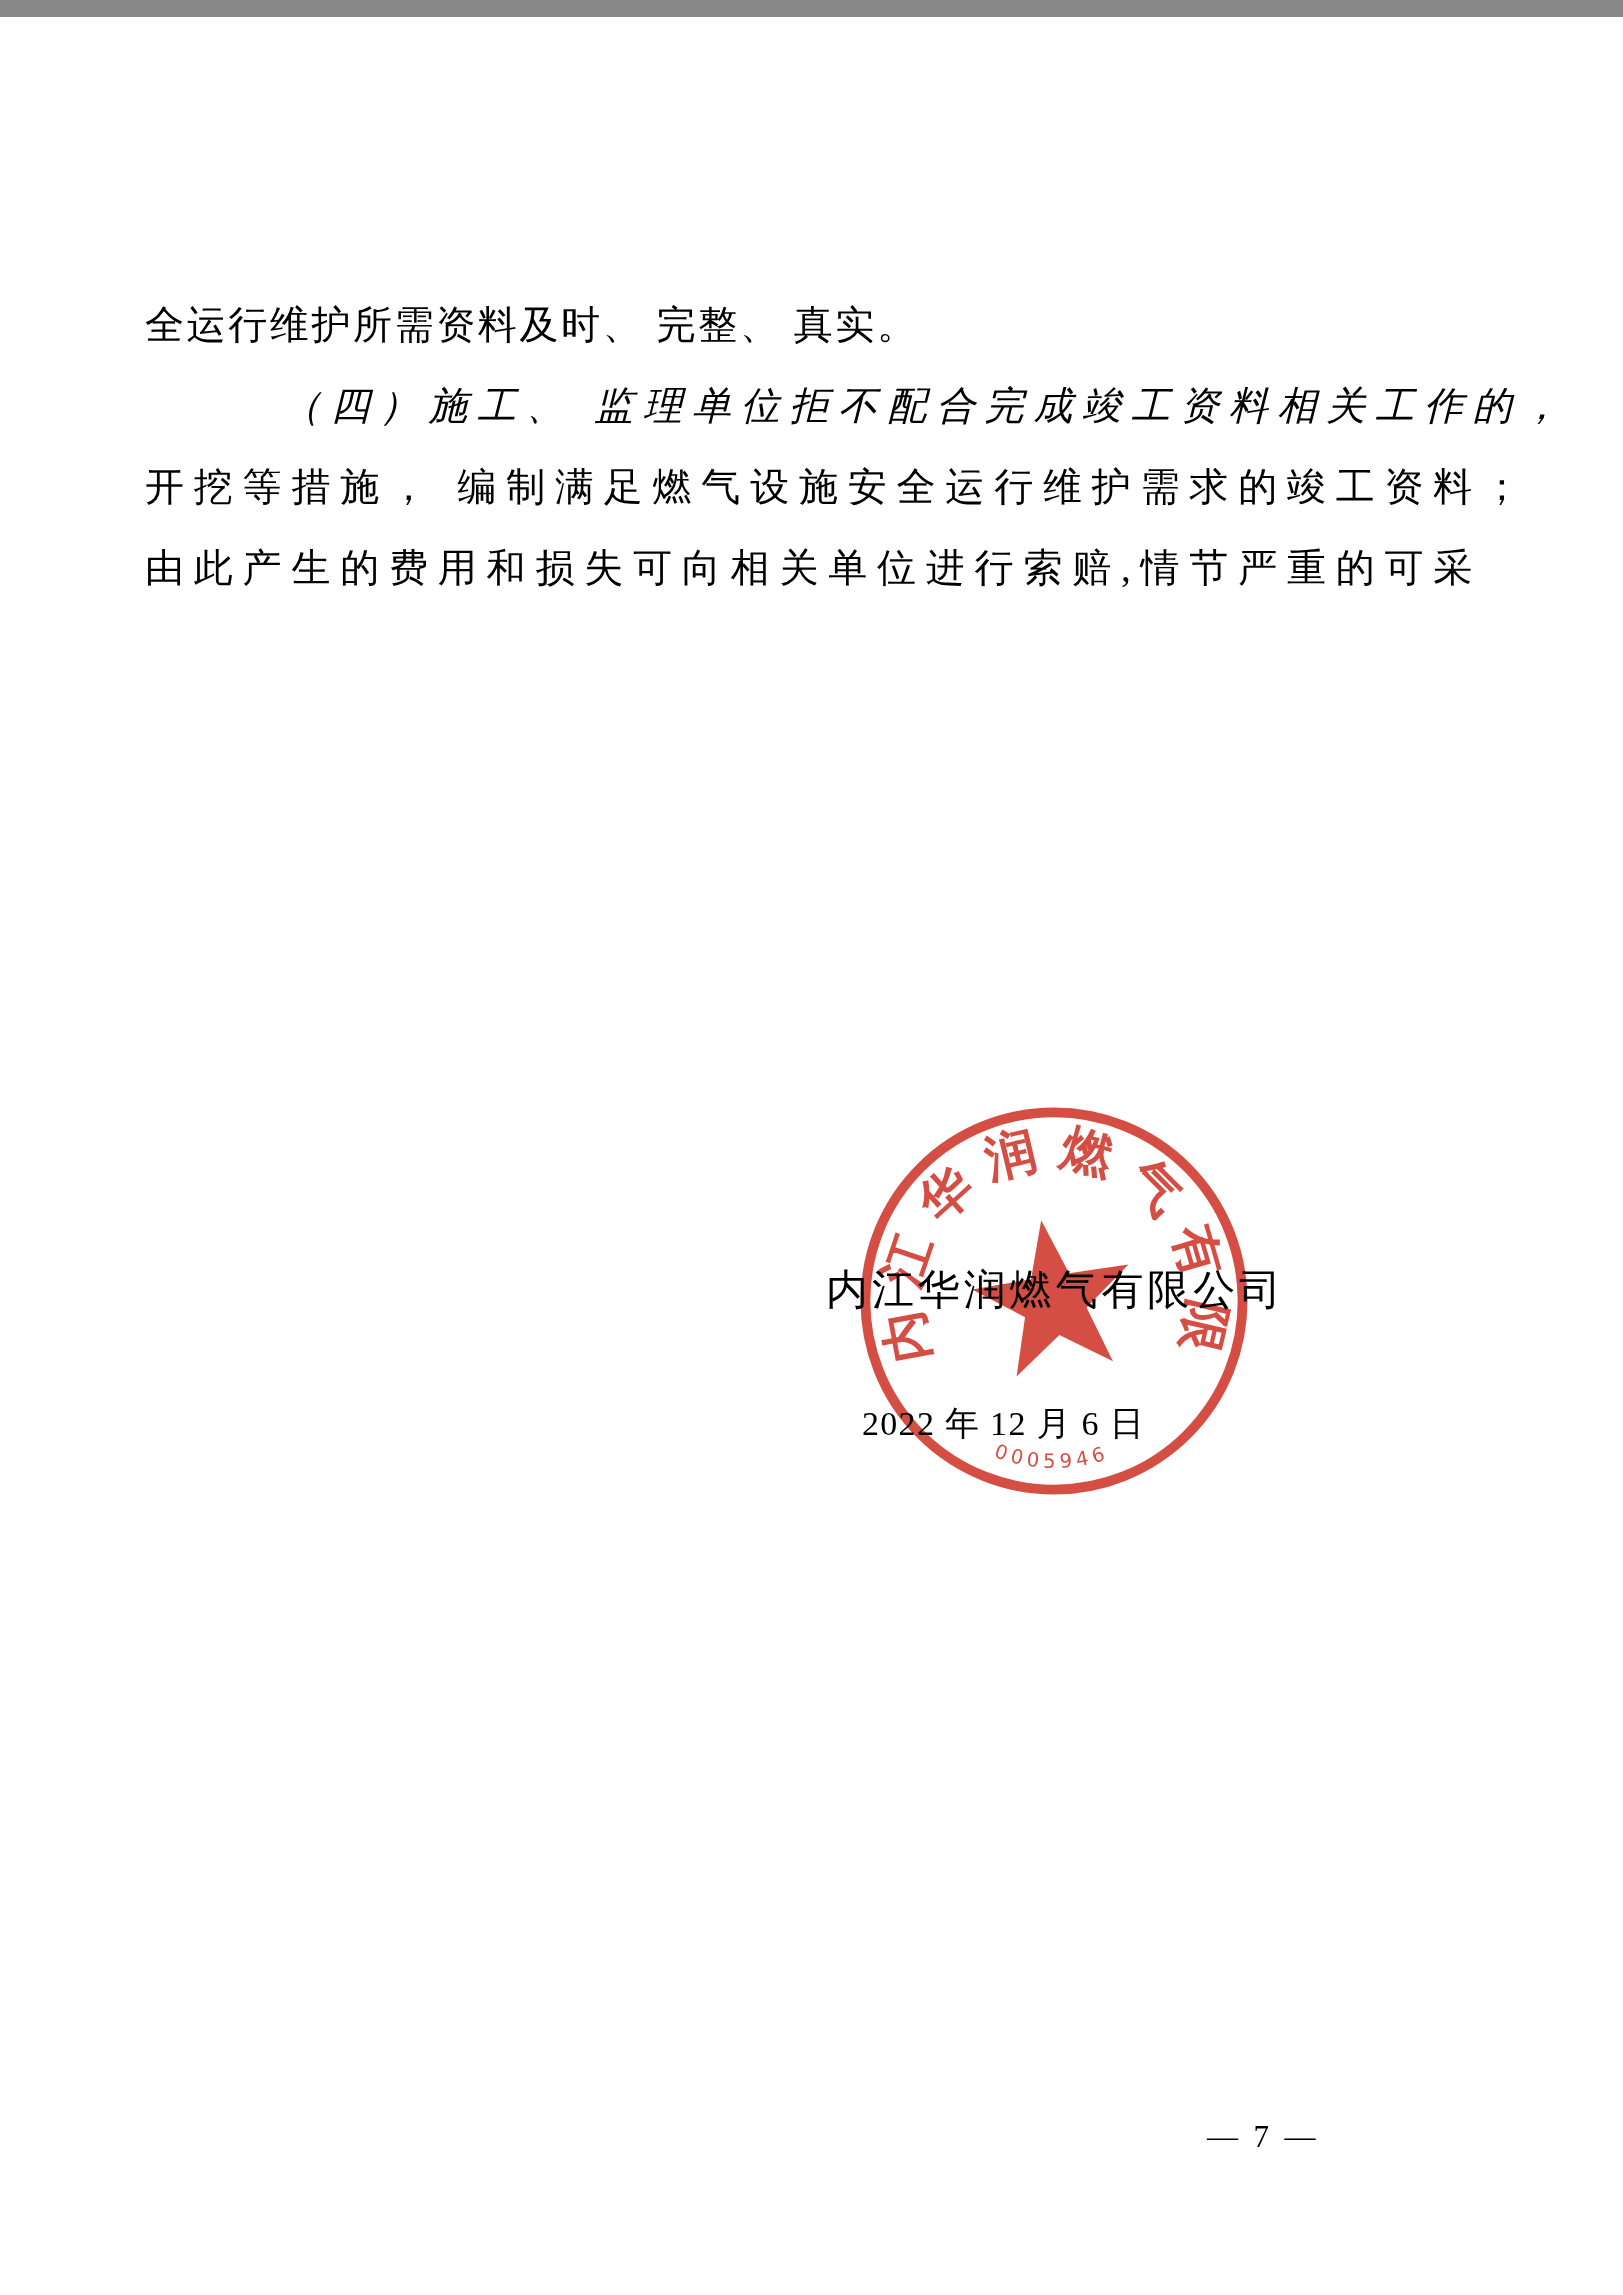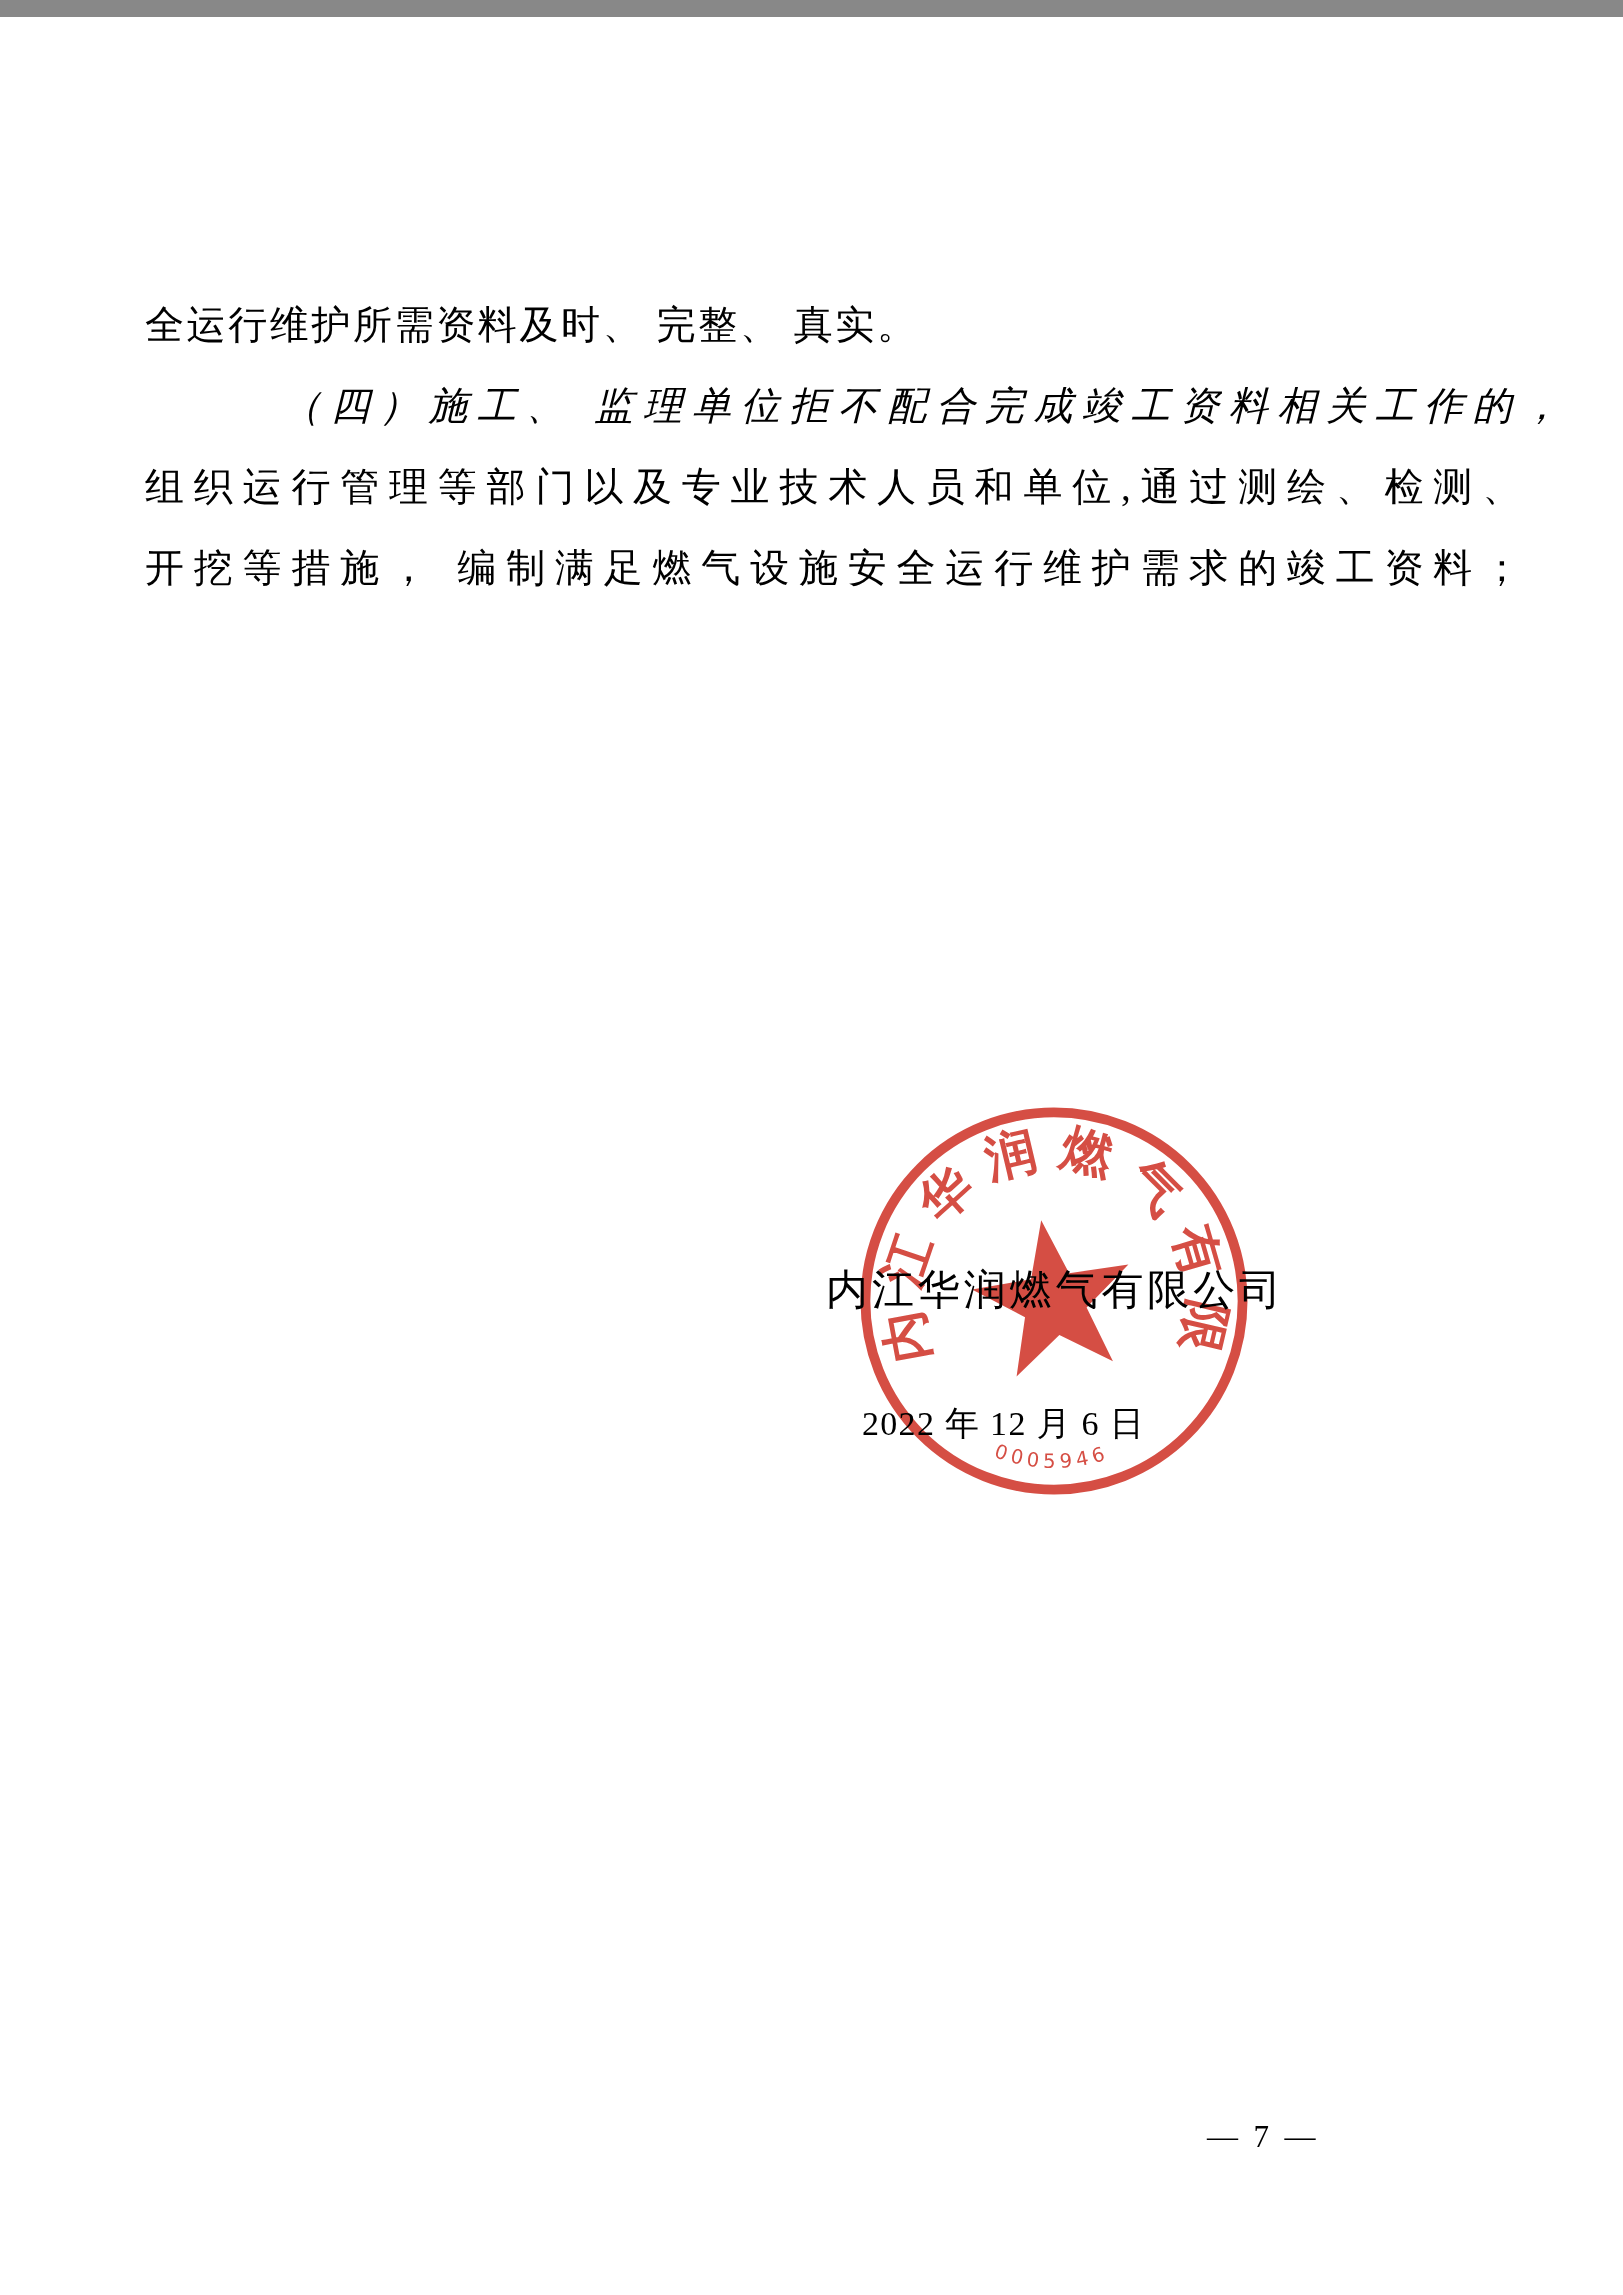--- a/index.html
+++ b/index.html
@@ -61,22 +61,22 @@
   }
 </style>
 </head>
 <body>
 
 <div class="page">
 
   <div class="body-text">
     <span class="line para-end">全运行维护所需资料及时、 完整、 真实。</span>
     <span class="line indent">（四）施工、 监理单位拒不配合完成竣工资料相关工作的，</span>
-    <span class="line">组织运行管理等部门以及专业技术人员和单位,通过测绘、检测、</span>
     <span class="line">开挖等措施， 编制满足燃气设施安全运行维护需求的竣工资料；</span>
+    <span class="line">由此产生的费用和损失可向相关单位进行索赔,情节严重的可采</span>
   </div>
 
   <svg class="seal" viewBox="0 0 620 620" xmlns="http://www.w3.org/2000/svg">
     <defs>
       <path id="sealTopArc" d="M 132.5 412.5 A 205 205 0 1 1 487.5 412.5" fill="none"></path>
       <path id="sealBottomArc" d="M 101 456 A 255 255 0 0 0 519 456" fill="none"></path>
     </defs>
     <circle cx="310" cy="310" r="288" fill="none" stroke="#d0362b" stroke-width="15"></circle>
     <g transform="rotate(-9 310 310)">
       <path fill="#d0362b" d="M310 185 L339.4 271.6 L430.9 272.9 L357.6 327.7 L384.5 415.1 L310 362.5 L235.5 415.1 L262.4 327.7 L189.1 272.9 L280.6 271.6 Z"></path>

